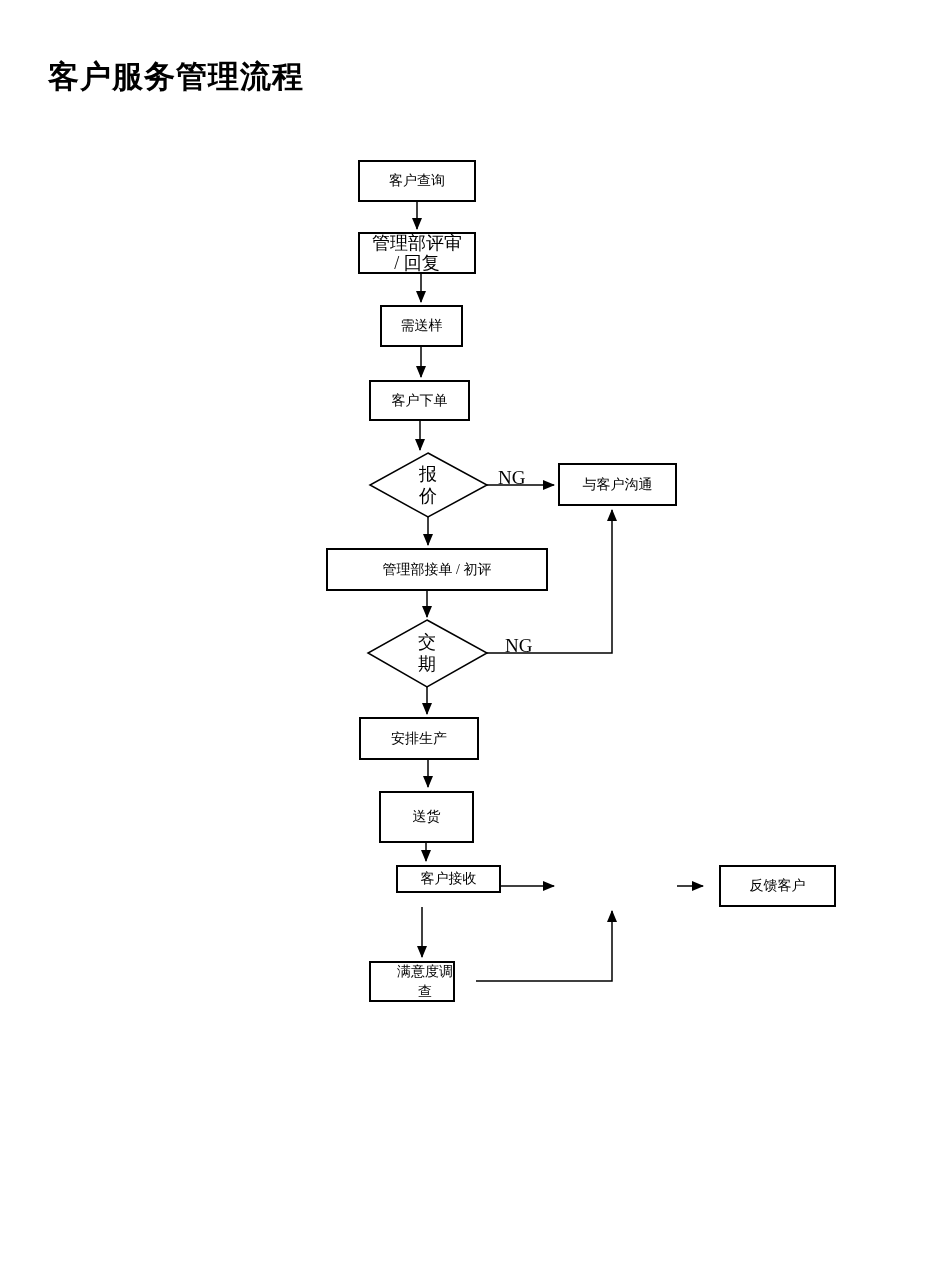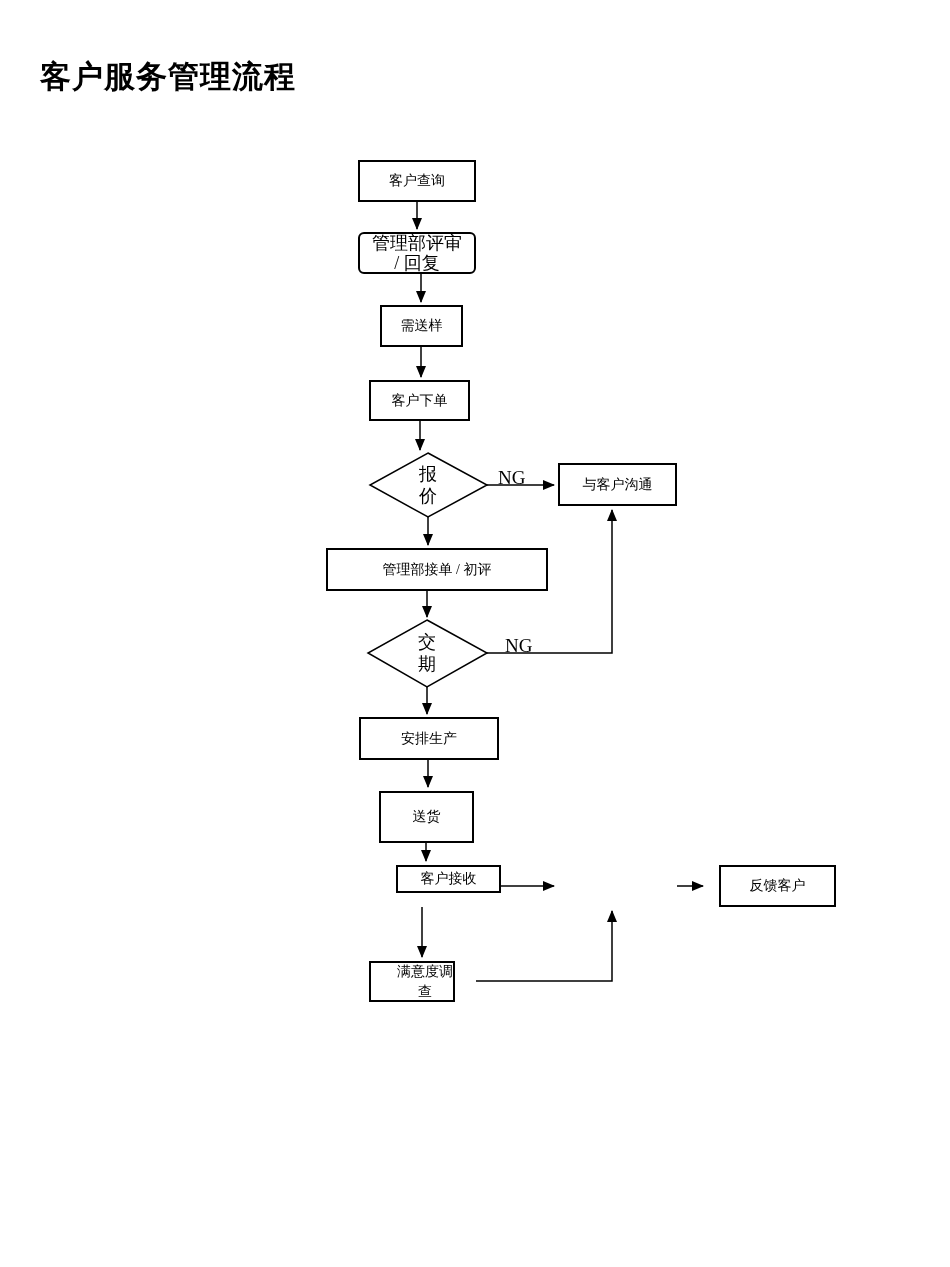--- a/index.html
+++ b/index.html
@@ -11,21 +11,21 @@
     position: relative;
     width: 950px;
     height: 1267px;
     background: #ffffff;
     font-family: "Liberation Serif", "DejaVu Serif", serif;
     color: #000000;
     overflow: hidden;
   }
   .page-title {
     position: absolute;
-    left: 40px;
+    left: 48px;
     top: 56px;
     font-size: 31px;
     font-weight: bold;
     letter-spacing: 1px;
     white-space: nowrap;
   }
   svg.connector-layer {
     position: absolute;
     left: 0;
     top: 0;
@@ -41,21 +41,20 @@
     align-items: center;
     justify-content: center;
     text-align: center;
     font-size: 14px;
     line-height: 20px;
     white-space: pre-line;
   }
   .node.small-text {
     font-size: 18px;
     line-height: 20px;
-    border-radius: 6px;
   }
   .diamond-label {
     position: absolute;
     display: flex;
     align-items: center;
     justify-content: center;
     text-align: center;
     font-size: 18px;
     line-height: 22px;
     white-space: pre-line;
@@ -115,21 +114,21 @@
   <div class="diamond-label" style="left:398px; top:459px; width:60px; height:52px;">报
 价</div>
 
   <div class="node" style="left:326px; top:548px; width:222px; height:43px;">管理部接单 / 初评</div>
 
   <div class="node" style="left:558px; top:463px; width:119px; height:43px;">与客户沟通</div>
 
   <div class="diamond-label" style="left:397px; top:627px; width:60px; height:52px;">交
 期</div>
 
-  <div class="node" style="left:359px; top:717px; width:140px; height:43px;text-align:right;">安排生产</div>
+  <div class="node" style="left:359px; top:717px; width:120px; height:43px;text-align:right;">安排生产</div>
 
   <div class="node" style="left:379px; top:791px; width:95px; height:52px;">送货</div>
 
   <div class="node" style="left:396px; top:865px; width:105px; height:28px;">客户接收</div>
 
 
   <div class="node" style="left:707px; top:865px; width:117px; height:42px;margin-left:12px;">反馈客户</div>
 
   <div class="node" style="left:369px; top:961px; width:86px; height:41px;padding-left:26px;">满意度调查</div>
 

